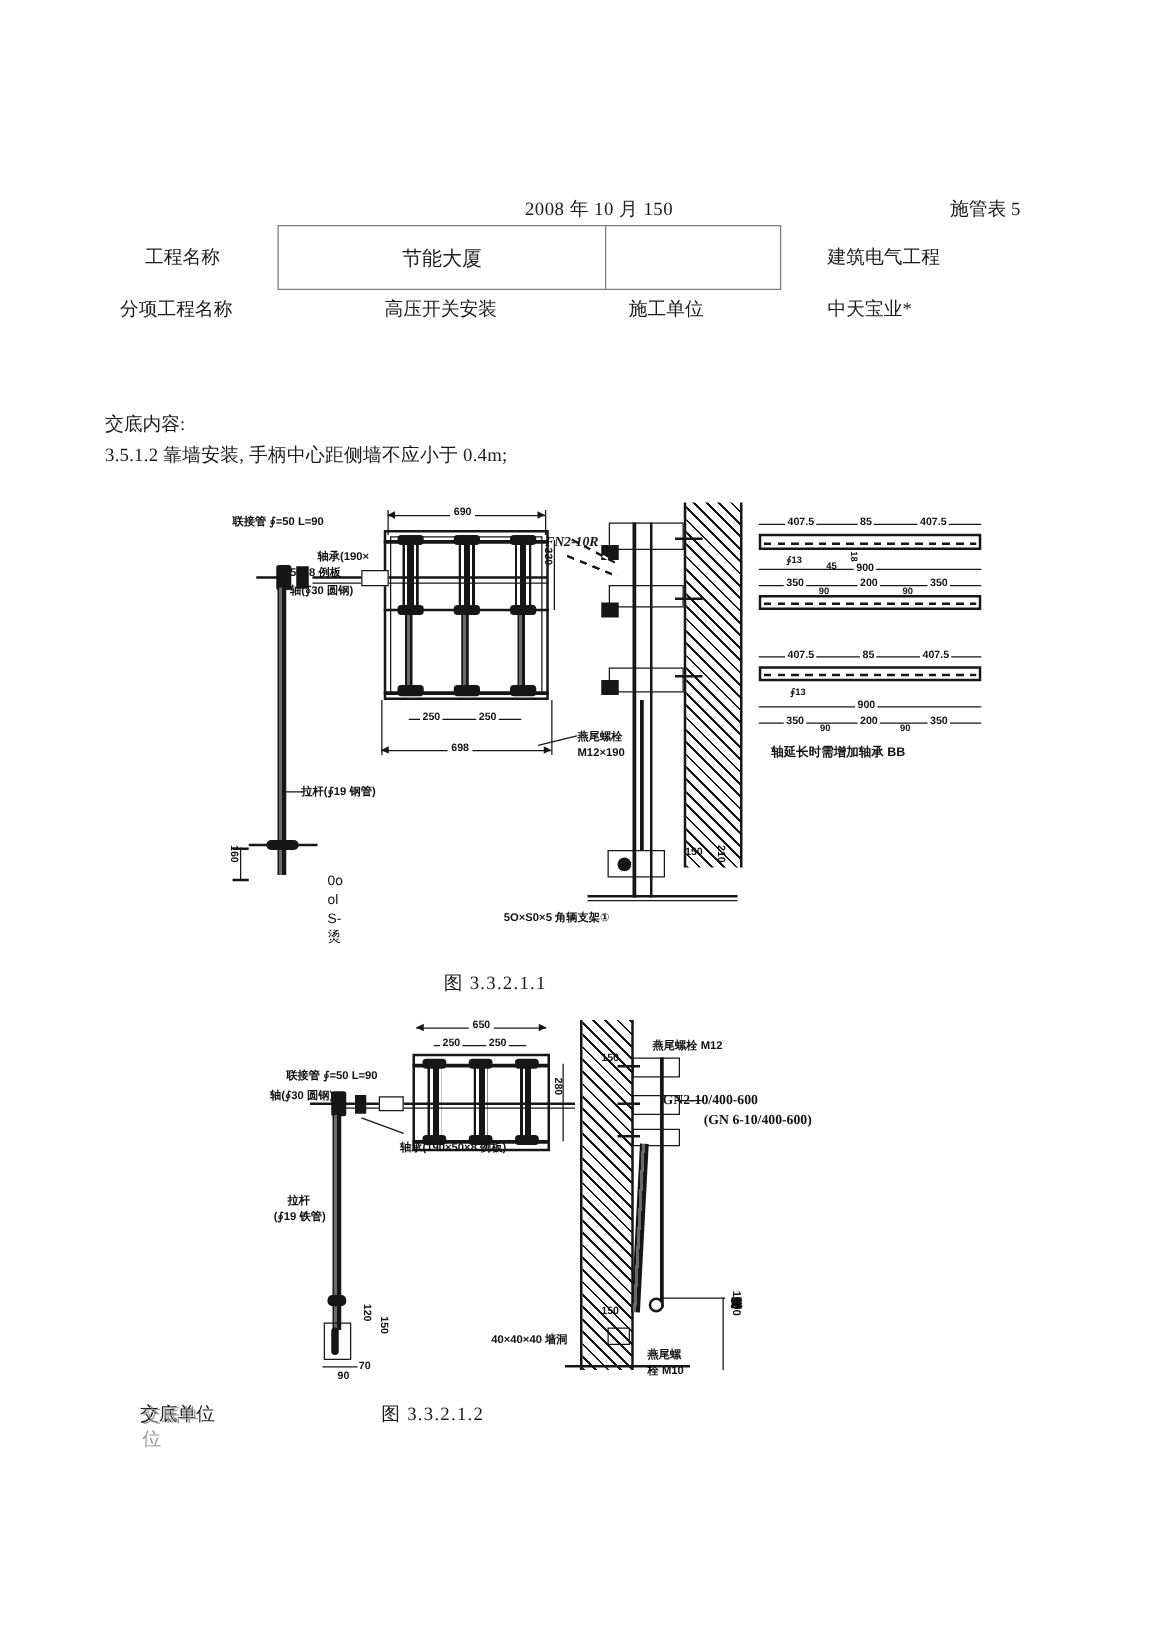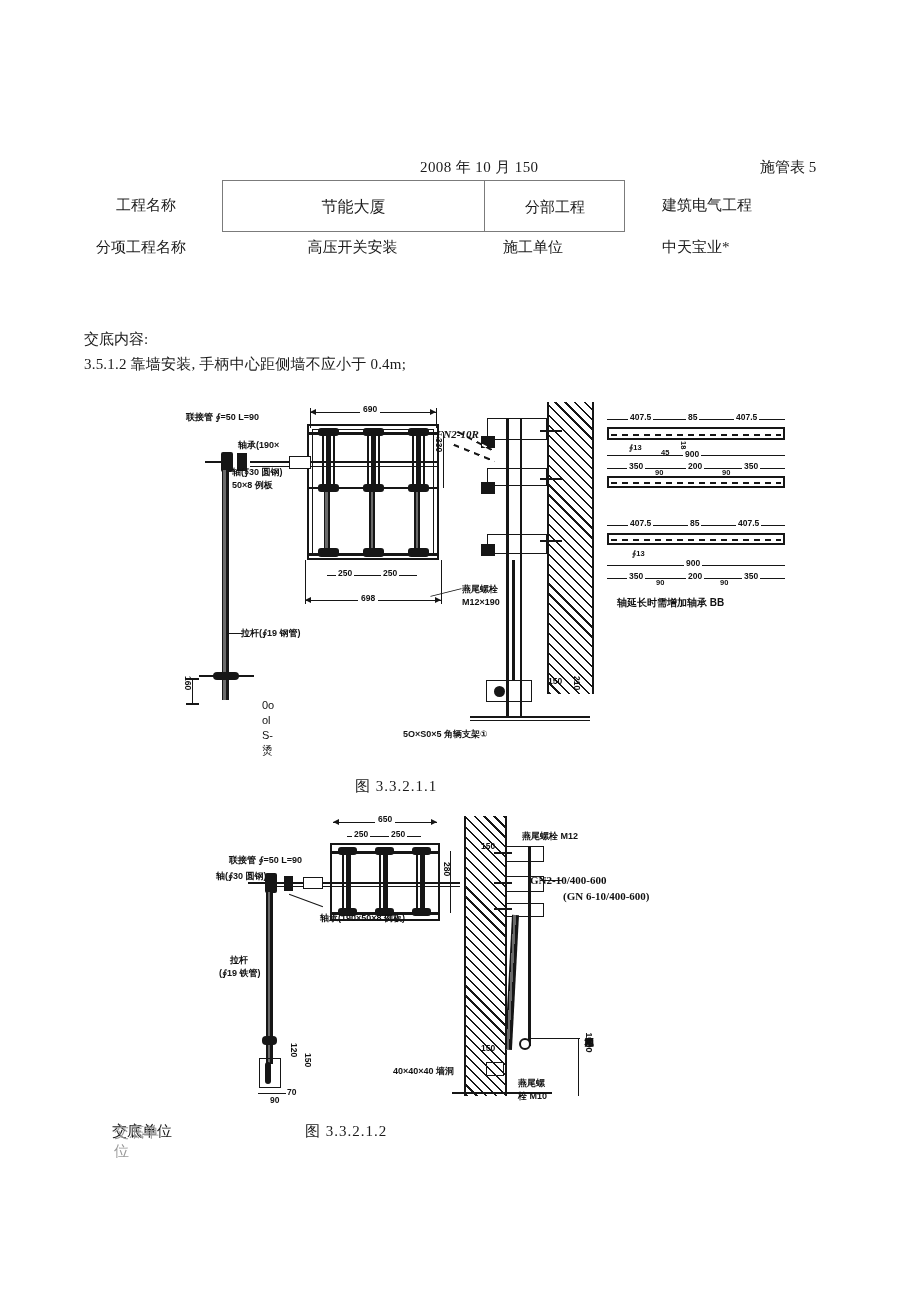--- a/index.html
+++ b/index.html
@@ -70,21 +70,20 @@
 </style>
 </head>
 <body>
 
 <div class="abs ct" id="doc-date">2008 年 10 月 150</div>
 <div class="abs" id="form-code">施管表 5</div>
 
 <div class="abs" id="header-table">
   <div class="cellA">节能大厦</div>
   <div class="vdiv"></div>
-  <div class="cellB">分部工程</div>
 </div>
 <div class="abs" id="lbl-project-name">工程名称</div>
 <div class="abs" id="lbl-division">建筑电气工程</div>
 <div class="abs" id="lbl-sub-name">分项工程名称</div>
 <div class="abs ct" id="val-sub-name">高压开关安装</div>
 <div class="abs" id="lbl-unit">施工单位</div>
 <div class="abs" id="val-unit">中天宝业*</div>
 
 <div class="abs" id="content-heading">交底内容:</div>
 <div class="abs" id="clause-text">3.5.1.2 靠墙安装, 手柄中心距侧墙不应小于 0.4m;</div>
@@ -178,22 +177,22 @@
   <div class="ln v3" style="left:512px;top:560px;height:120px;"></div>
   <div class="boxthin" style="left:486px;top:680px;width:46px;height:22px;"></div>
   <div class="dk" style="left:494px;top:686px;width:11px;height:11px;border-radius:50%;"></div>
   <div class="ln h2" style="left:470px;top:716px;width:120px;"></div>
   <div class="ln h1" style="left:470px;top:720px;width:120px;"></div>
 
   <div class="dim" style="left:548px;top:676px;">150</div>
   <div class="dim vert" style="left:572px;top:676px;">210</div>
 
   <div class="lbl" style="left:186px;top:412px;">联接管 ∮=50 L=90</div>
-  <div class="lbl" style="left:238px;top:440px;text-align:center;">轴承(190×</div>
-  <div class="lbl" style="left:232px;top:453px;margin-top:27px;">50×8 例板</div>
+  <div class="lbl" style="left:254px;top:440px;text-align:center;">轴承(190×</div>
+  <div class="lbl" style="left:232px;top:453px;">50×8 例板</div>
   <div class="lbl" style="left:232px;top:467px;">轴(∮30 圆钢)</div>
   <div class="lbl-i" style="left:436px;top:428px;">FN2-10R</div>
   <div class="lbl" style="left:462px;top:584px;">燕尾螺栓</div>
   <div class="lbl" style="left:462px;top:597px;">M12×190</div>
   <div class="lbl" style="left:241px;top:628px;">拉杆(∮19 钢管)</div>
   <div class="lbl" style="left:403px;top:729px;">5O×S0×5 角辆支架①</div>
   <div class="ln h1" style="left:228px;top:633px;width:14px;"></div>
   <div class="ln h1" style="left:430px;top:592px;width:32px;transform:rotate(-14deg);"></div>
 
   <div class="lbl" style="left:262px;top:699px;font-size:11px;font-weight:normal;text-align:right;">0o</div>

